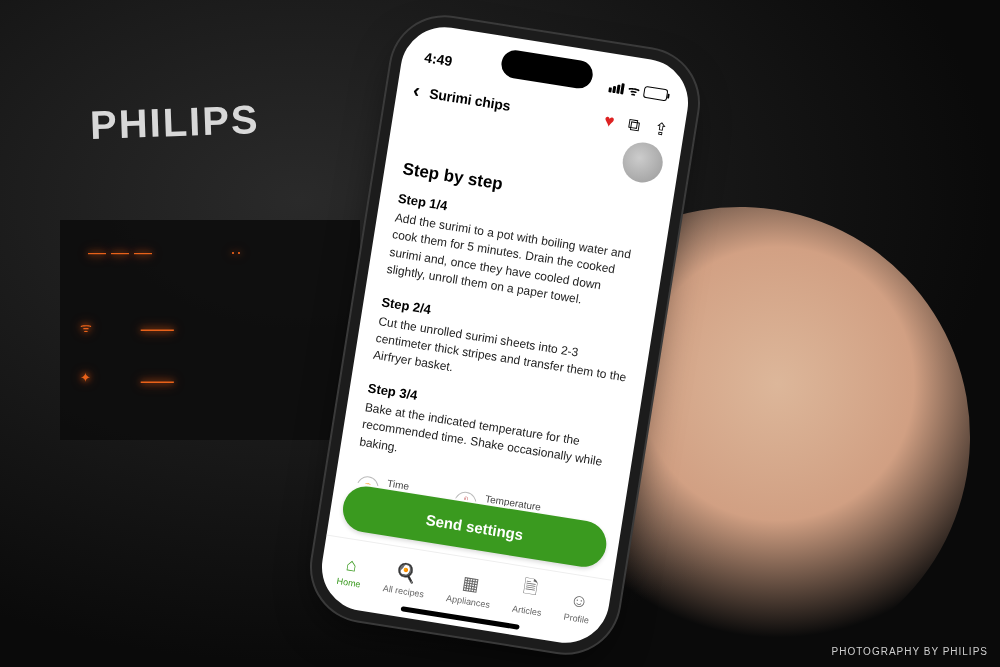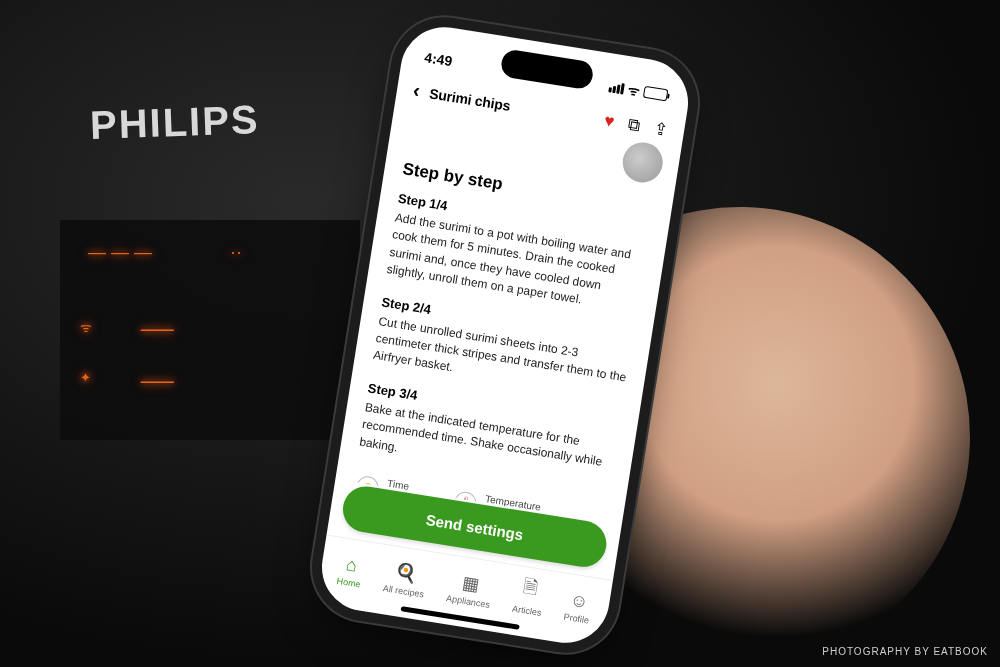--- a/index.html
+++ b/index.html
@@ -177,21 +177,21 @@
 <div class="brand-label">PHILIPS</div>
 <div class="appliance-panel">
   <span class="glow" style="top:22px;left:28px;">— — —</span>
   <span class="glow" style="top:22px;left:170px;">··</span>
   <span class="glow" style="top:98px;left:20px;font-size:13px;">ᯤ</span>
   <span class="glow" style="top:96px;left:80px;">⸺</span>
   <span class="glow" style="top:150px;left:20px;font-size:13px;">✦</span>
   <span class="glow" style="top:148px;left:80px;">⸺</span>
 </div>
 <div class="hand"></div>
-<div class="credit">PHOTOGRAPHY BY EATBOOK</div>
+<div class="credit">PHOTOGRAPHY BY PHILIPS</div>
 
 <div class="phone">
   <div class="dynamic-island"></div>
 
   <div class="status-bar">
     <span>4:49</span>
     <div class="status-right">
       <span class="sig-bars">
           <span></span>
           <span></span>

